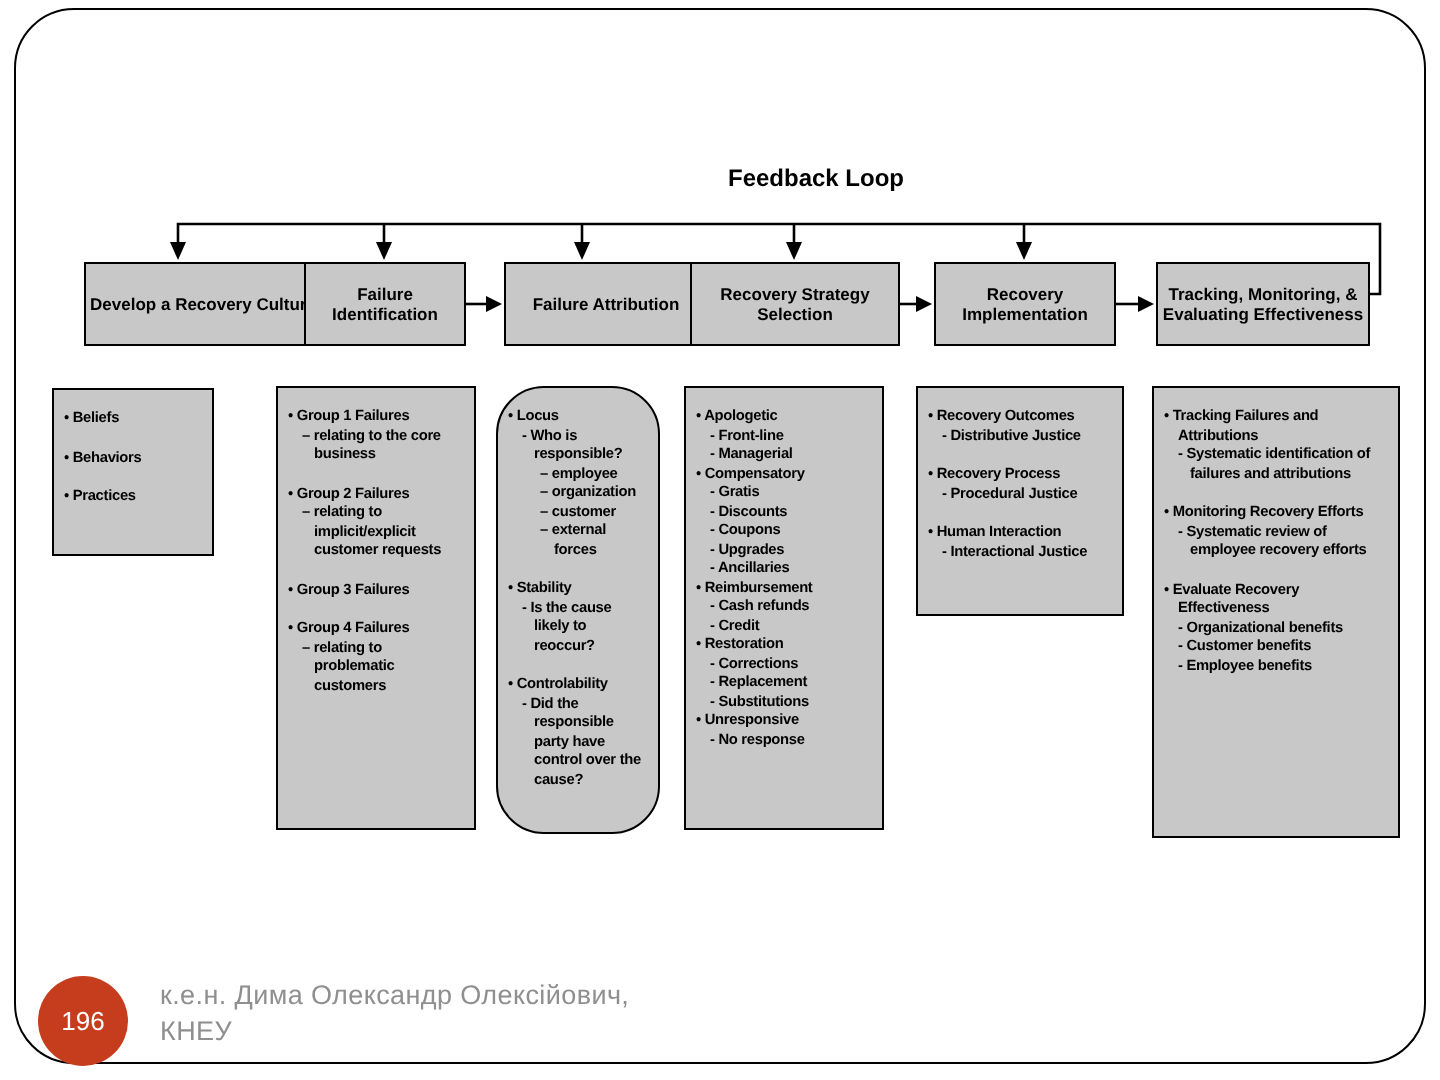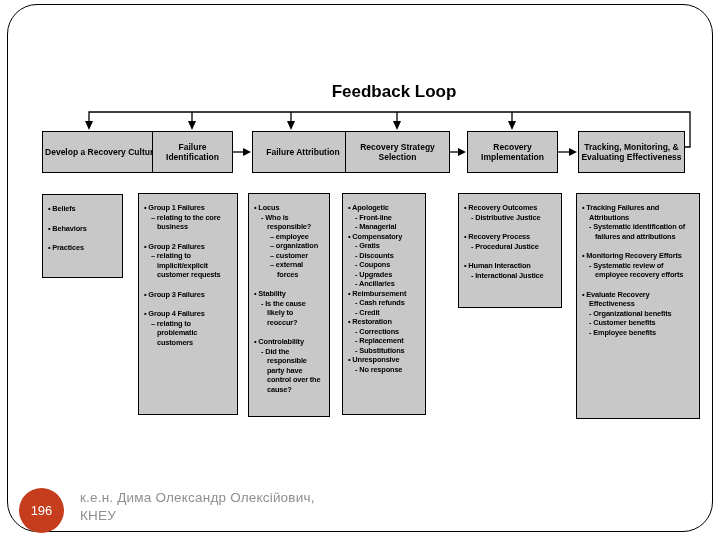--- a/index.html
+++ b/index.html
@@ -1,20 +1,20 @@
 <!DOCTYPE html>
 <html><head>
 <meta charset="utf-8">
 <style>
   html,body{margin:0;padding:0;}
   body{width:720px;height:540px;background:#fff;font-family:"Liberation Sans",sans-serif;}
   .slide{position:relative;width:720px;height:540px;background:#fff;overflow:hidden;}
   .frame{position:absolute;left:7px;top:4px;width:704px;height:526px;border:1.4px solid #000;border-radius:30px;}
   .connectors{position:absolute;left:0;top:0;width:720px;height:540px;pointer-events:none;}
-  .loop-title{position:absolute;left:324px;top:82px;width:140px;text-align:center;font-weight:bold;font-size:17px;color:#000;}
+  .loop-title{position:absolute;left:312px;top:82px;width:140px;text-align:right;font-weight:bold;font-size:12px;color:#000;}
   .hbox{position:absolute;top:131px;height:42px;background:#c8c8c8;border:1.2px solid #000;
         display:flex;align-items:center;justify-content:center;text-align:center;
         font-weight:bold;font-size:8.5px;line-height:10.5px;padding:1px 2px;box-sizing:border-box;}
   .dbox{position:absolute;background:#c8c8c8;border:1.2px solid #000;box-sizing:border-box;
         padding:9px 4px 4px 5px;overflow:hidden;}
   .dl{font-weight:bold;font-size:7.4px;line-height:9.5px;color:#000;letter-spacing:-0.15px;}
   .l1{padding-left:7px;text-indent:-7px;}
   .l2{margin-left:7px;padding-left:6px;text-indent:-6px;}
   .l3{margin-left:16px;padding-left:7px;text-indent:-7px;}
   .gap{margin-top:10px;}
@@ -56,47 +56,47 @@
 
   <div class="loop-title">Feedback Loop</div>
 
   <div class="hbox" style="left: 42px; width: 119px; background: rgb(200, 200, 200);">Develop a Recovery Culture</div>
   <div class="hbox" style="left: 152px; width: 81px; background: rgb(200, 200, 200);">Failure Identification</div>
   <div class="hbox" style="left: 252px; width: 102px; background: rgb(200, 200, 200);">Failure Attribution</div>
   <div class="hbox" style="left: 345px; width: 105px; background: rgb(200, 200, 200);">Recovery Strategy Selection</div>
   <div class="hbox" style="left: 467px; width: 91px; background: rgb(200, 200, 200);">Recovery Implementation</div>
   <div class="hbox" style="left: 578px; width: 107px; background: rgb(200, 200, 200);">Tracking, Monitoring, &amp; Evaluating Effectiveness</div>
 
-  <div class="dbox" style="left: 42px; top: 194px; width: 81px; height: 84px; background: rgb(200, 200, 200);">
+  <div class="dbox" style="left: 26px; top: 194px; width: 81px; height: 84px; background: rgb(200, 200, 200);">
       <div class="dl l1">• Beliefs</div>
       <div class="dl l1 gap">• Behaviors</div>
       <div class="dl l1 gap">• Practices</div>
     </div>
   <div class="dbox" style="left: 138px; top: 193px; width: 100px; height: 222px; background: rgb(200, 200, 200);">
       <div class="dl l1">• Group 1 Failures</div>
       <div class="dl l2">– relating to the core business</div>
       <div class="dl l1 gap">• Group 2 Failures</div>
       <div class="dl l2">– relating to implicit/explicit customer requests</div>
       <div class="dl l1 gap">• Group 3 Failures</div>
       <div class="dl l1 gap">• Group 4 Failures</div>
       <div class="dl l2">– relating to problematic customers</div>
     </div>
-  <div class="dbox" style="left: 248px; top: 193px; width: 82px; height: 224px; background: rgb(200, 200, 200);">
+  <div class="dbox" style="left: 248px; top: 193px; width: 82px; height: 224px; background: rgb(200, 200, 200); border-radius: 24px;">
       <div class="dl l1">• Locus</div>
       <div class="dl l2">- Who is responsible?</div>
       <div class="dl l3">– employee</div>
       <div class="dl l3">– organization</div>
       <div class="dl l3">– customer</div>
       <div class="dl l3">– external forces</div>
       <div class="dl l1 gap">• Stability</div>
       <div class="dl l2">- Is the cause likely to reoccur?</div>
       <div class="dl l1 gap">• Controlability</div>
       <div class="dl l2">- Did the responsible party have control over the cause?</div>
     </div>
-  <div class="dbox" style="left: 342px; top: 193px; width: 84px; height: 222px; background: rgb(200, 200, 200);">
+  <div class="dbox" style="left: 342px; top: 193px; width: 100px; height: 222px; background: rgb(200, 200, 200);">
       <div class="dl l1">• Apologetic</div>
       <div class="dl l2">- Front-line</div>
       <div class="dl l2">- Managerial</div>
       <div class="dl l1">• Compensatory</div>
       <div class="dl l2">- Gratis</div>
       <div class="dl l2">- Discounts</div>
       <div class="dl l2">- Coupons</div>
       <div class="dl l2">- Upgrades</div>
       <div class="dl l2">- Ancillaries</div>
       <div class="dl l1">• Reimbursement</div>

